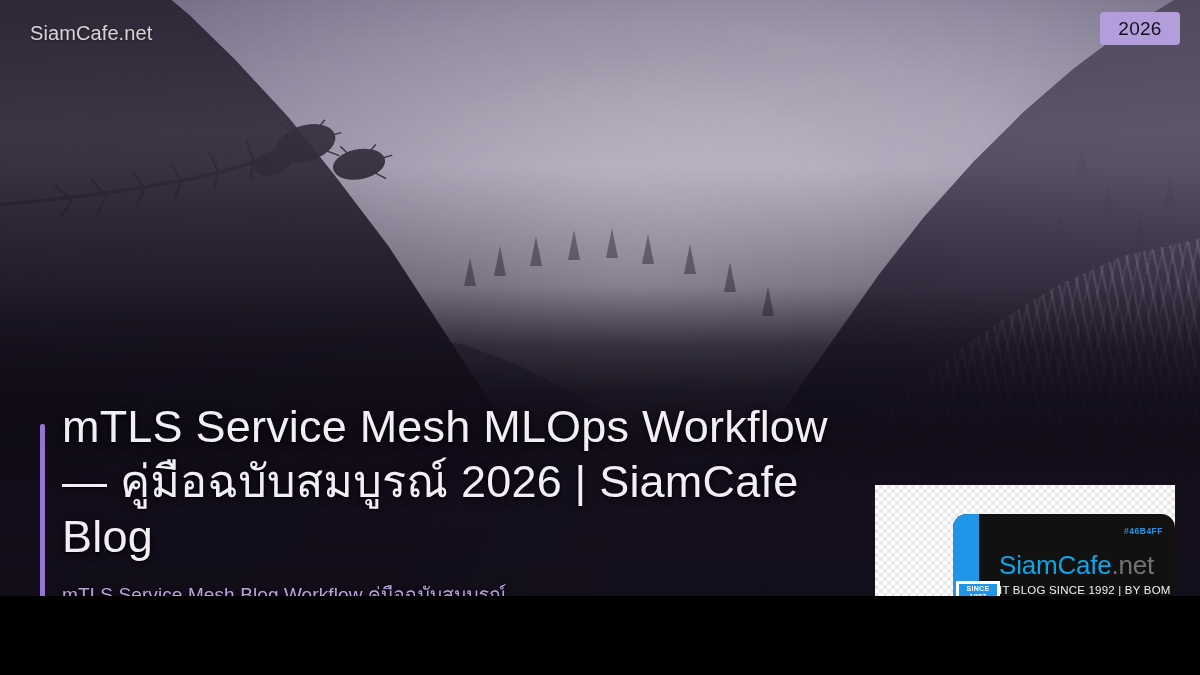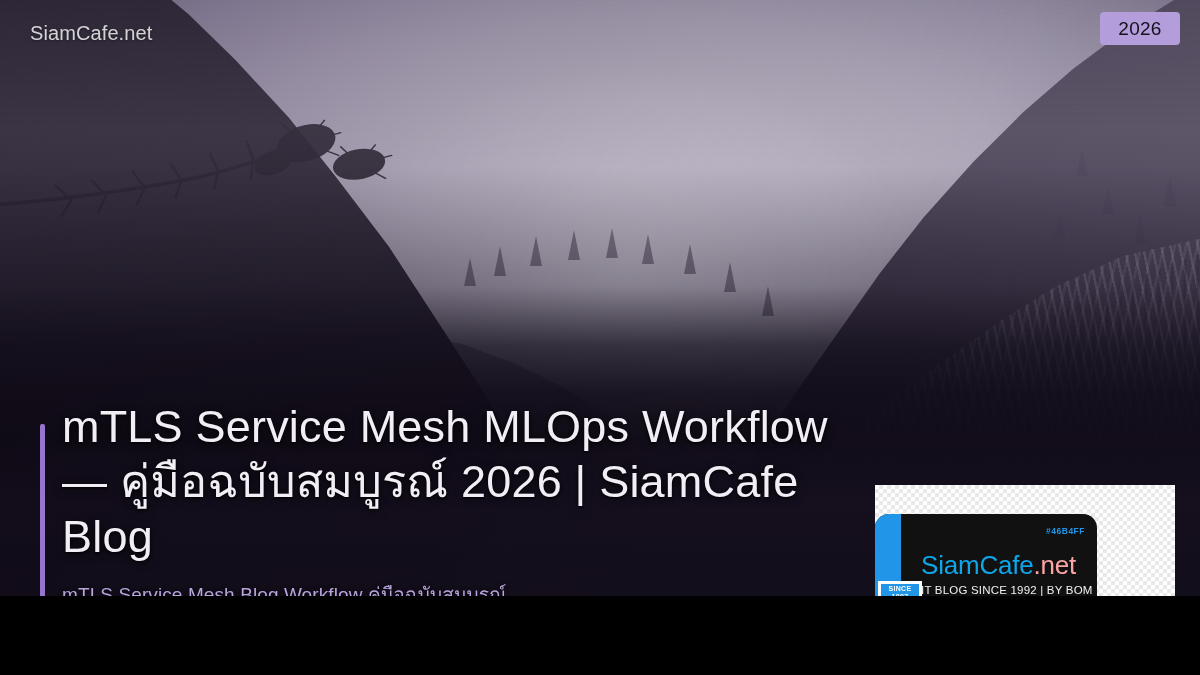--- a/index.html
+++ b/index.html
@@ -183,21 +183,21 @@
   
   .logo-card {
     position:absolute; left:875px; top:485px;
     width:300px; height:163px;
     background-color:#ffffff;
     background-image:
       linear-gradient(45deg,#e8e8e8 25%,transparent 25%,transparent 75%,#e8e8e8 75%),
       linear-gradient(45deg,#e8e8e8 25%,transparent 25%,transparent 75%,#e8e8e8 75%);
     background-size:8px 8px;
     background-position:0 0, 4px 4px;
-    display:flex; align-items:center; justify-content:flex-start;
+    display:flex; align-items:center; justify-content:flex-end;
   }
   .logo-inner {
     position:relative;
     width:222px; height:106px;
     background:#111111;
     border-radius:14px;
     overflow:hidden;
   }
   .logo-stripe {
     position:absolute; left:0; top:0; width:26px; height:100%;
@@ -207,21 +207,21 @@
     position:absolute; right:12px; top:12px;
     color:#2196e8; font-size:8.5px; font-weight:700;
     letter-spacing:.5px;
   }
   .logo-wordmark {
     position:absolute; left:46px; top:36px;
     font-size:26px; font-weight:400; letter-spacing:-.2px;
     white-space:nowrap;
   }
   .wm-blue { color:#0ea5e9; }
-  .wm-white { color:#fca5a5; }
+  .wm-white { color:#737373; }
   .logo-tagline {
     position:absolute; left:46px; top:70px;
     color:#f1f1f1; font-size:11.5px; letter-spacing:.2px;
     white-space:nowrap;
   }
   .since-shield {
     position:absolute; left:3px; bottom:3px;
     width:44px; height:36px;
   }
   .since-shield .st {

